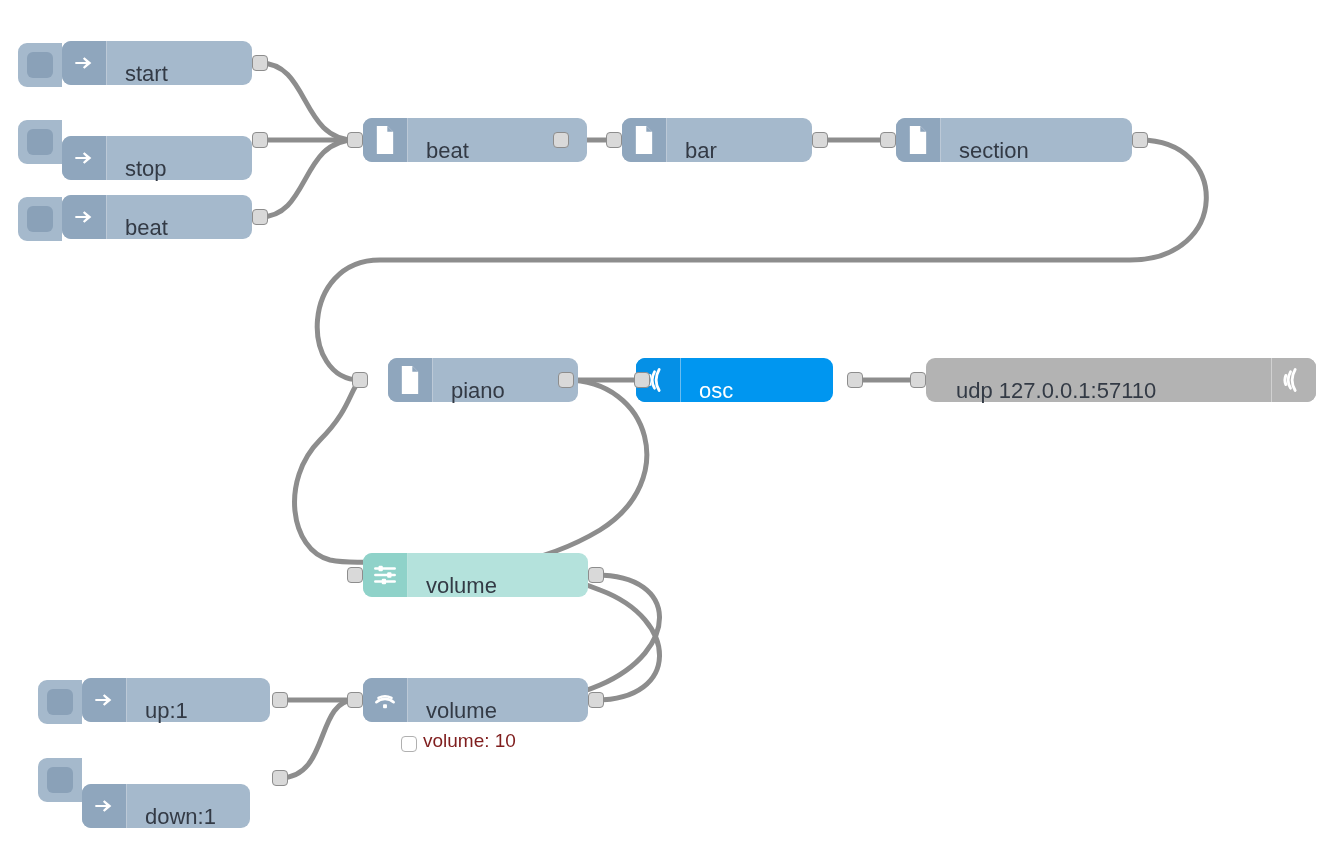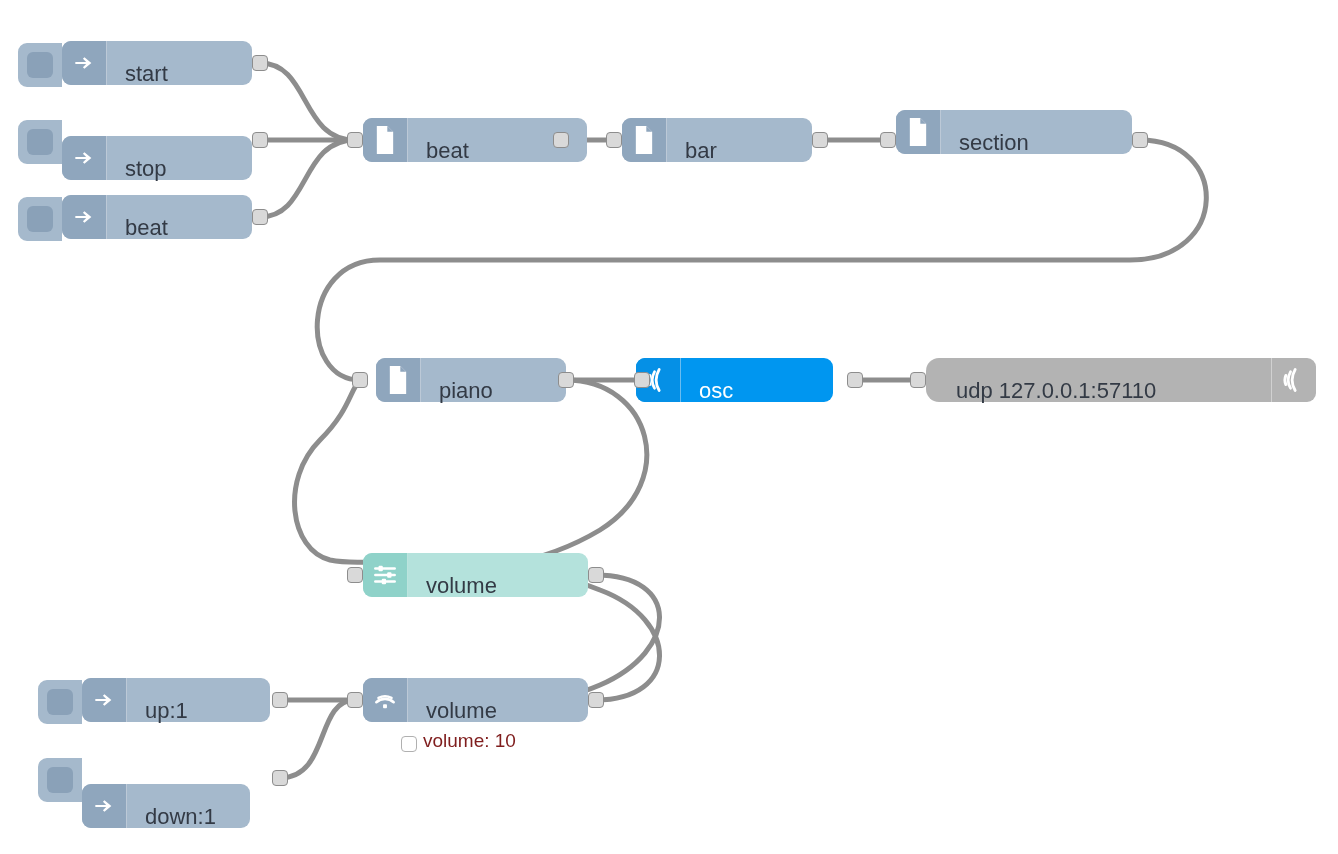--- a/index.html
+++ b/index.html
@@ -52,21 +52,21 @@
     color: #333a45;
     white-space: nowrap;
     text-align: left;
     margin-top: 21px;
   }
   .node.blue { background:#a5b9cc; }
   .node.blueA .iconbox { background:#8fa6bd; }
   .node.bright { background:#0096f0; }
   .node.bright .iconbox { background:#0590e6; }
   .node.bright .label { color:#fff; }
-  .node.grey { background:#b3b3b3;border-radius:13px; }
+  .node.grey { background:#b3b3b3; }
   .node.grey .iconbox { background:#b3b3b3; }
   .node.mint { background:#b4e2dc; }
   .node.mint .iconbox { background:#8fd2c9; }
   .port {
     position:absolute;
     width:16px; height:16px;
     background:#d9d9d9;
     border:1.5px solid #8d8d8d;
     border-radius:4px;
     box-sizing:border-box;
@@ -199,33 +199,33 @@
     <svg width="24" height="28" viewBox="0 0 20 24">
         <path fill="#fff" d="M3 0h9l5 5v19H3z"></path>
         <path fill="#8fa6bd" d="M12 0v5h5z"></path>
       </svg>
   </div>
   <div class="label">bar</div>
 </div>
 <div class="port" style="left:606px; top:132px;"></div>
 <div class="port" style="left:812px; top:132px;"></div>
 
-<div class="node blue blueA" style="left:896px; top:110px; width:236px;">
+<div class="node blue blueA" style="left:896px; top:118px; width:236px;">
   <div class="iconbox">
     <svg width="24" height="28" viewBox="0 0 20 24">
         <path fill="#fff" d="M3 0h9l5 5v19H3z"></path>
         <path fill="#8fa6bd" d="M12 0v5h5z"></path>
       </svg>
   </div>
   <div class="label">section</div>
 </div>
 <div class="port" style="left:880px; top:132px;"></div>
 <div class="port" style="left:1132px; top:132px;"></div>
 
-<div class="node blue blueA" style="left:376px; top:358px; width:190px;">
+<div class="node blue blueA" style="left:388px; top:358px; width:190px;">
   <div class="iconbox">
     <svg width="24" height="28" viewBox="0 0 20 24">
         <path fill="#fff" d="M3 0h9l5 5v19H3z"></path>
         <path fill="#8fa6bd" d="M12 0v5h5z"></path>
       </svg>
   </div>
   <div class="label">piano</div>
 </div>
 <div class="port" style="left:352px; top:372px;"></div>
 <div class="port" style="left:558px; top:372px;"></div>

